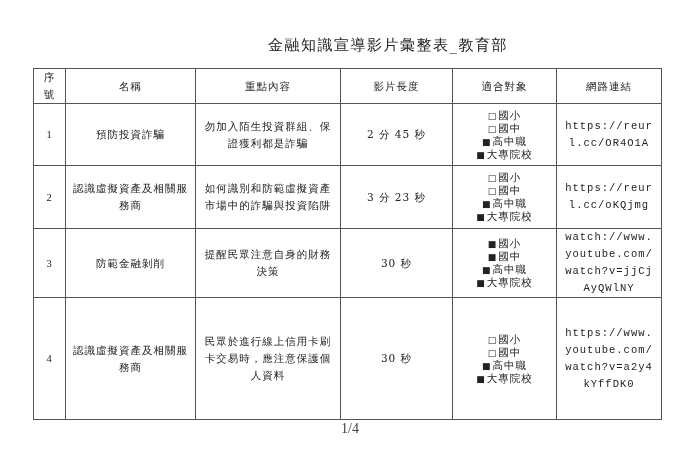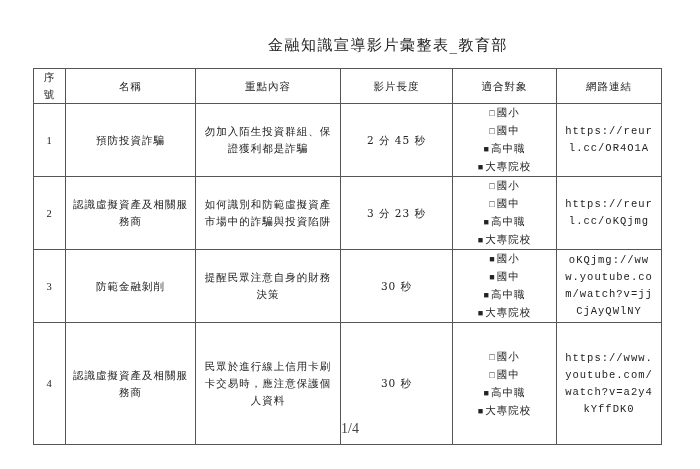--- a/index.html
+++ b/index.html
@@ -21,21 +21,21 @@
       padding: 0 6px; font-weight: normal; font-size: 10.5px; line-height: 17px;
       letter-spacing: 1px;
     }
     table.grid th { height: 30px; font-size: 10.5px; }
     td.url {
       font-family: Liberation Mono, monospace; letter-spacing: 0;
       font-size: 11.5px; word-break: break-all; line-height: 17px;
     }
     td.num { font-family: "Liberation Serif", serif; font-size: 12px; }
     td.len { font-size: 11px; }
-    .aud { display: block; line-height: 18px; font-size: 10.5px; font-family: Liberation Serif, serif; }
+    .aud { display: block; line-height: 12px; font-size: 10.5px; }
     .box { font-size: 9px; margin-right: 1px; }
     .footer {
       position: absolute; left: 0; top: 421px; width: 700px; text-align: center;
       font-family: "Liberation Serif", serif; font-size: 14px; color: #444;
     }
   </style>
 </head>
 <body>
 
 <div class="title">金融知識宣導影片彙整表_教育部</div>
@@ -93,21 +93,21 @@
       <td class="num">3</td>
       <td>防範金融剝削</td>
       <td>提醒民眾注意自身的財務決策</td>
       <td class="len">30 秒</td>
       <td>
         <span class="aud"><span class="box">■</span><span>國小</span></span>
         <span class="aud"><span class="box">■</span><span>國中</span></span>
         <span class="aud"><span class="box">■</span><span>高中職</span></span>
         <span class="aud"><span class="box">■</span><span>大專院校</span></span>
       </td>
-      <td class="url">oKQjmg://www.youtube.com/watch?v=jjCjAyQWlNY</td>
+      <td class="url">watch://www.youtube.com/watch?v=jjCjAyQWlNY</td>
     </tr>
 
     <tr style="height:122px">
       <td class="num">4</td>
       <td>認識虛擬資產及相關服務商</td>
       <td>民眾於進行線上信用卡刷卡交易時，應注意保護個人資料</td>
       <td class="len">30 秒</td>
       <td>
         <span class="aud"><span class="box">□</span><span>國小</span></span>
         <span class="aud"><span class="box">□</span><span>國中</span></span>

